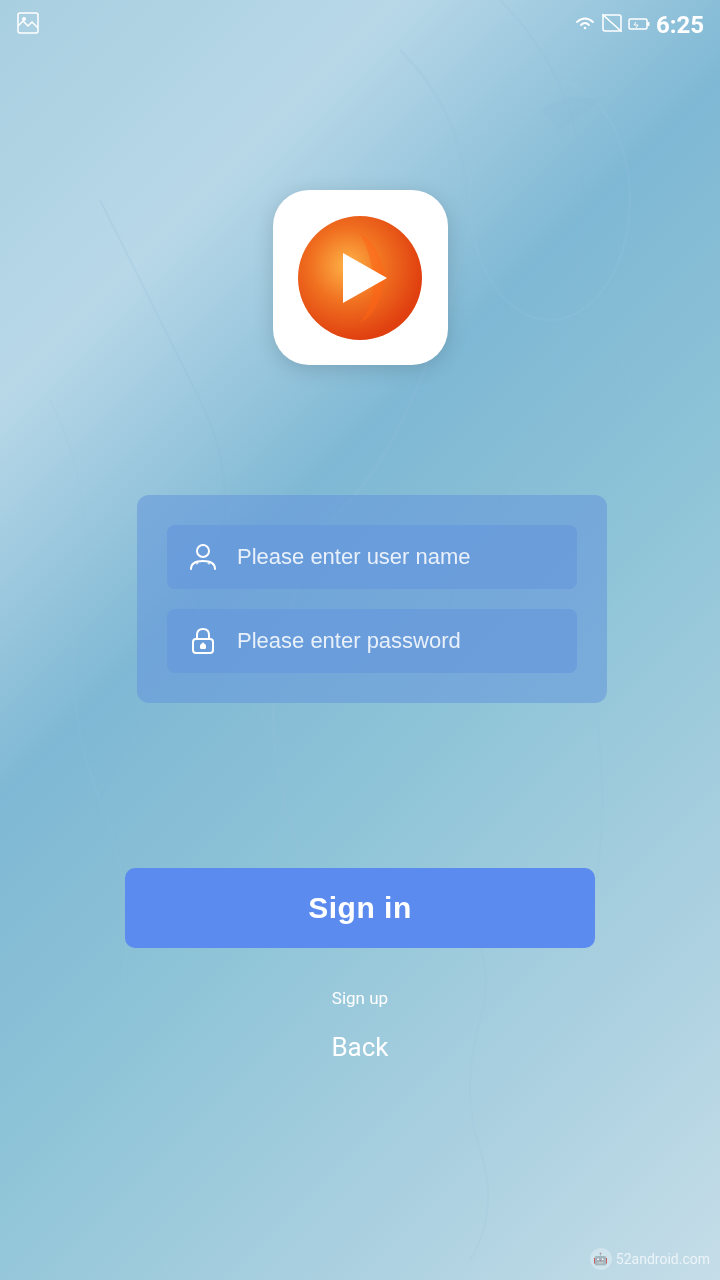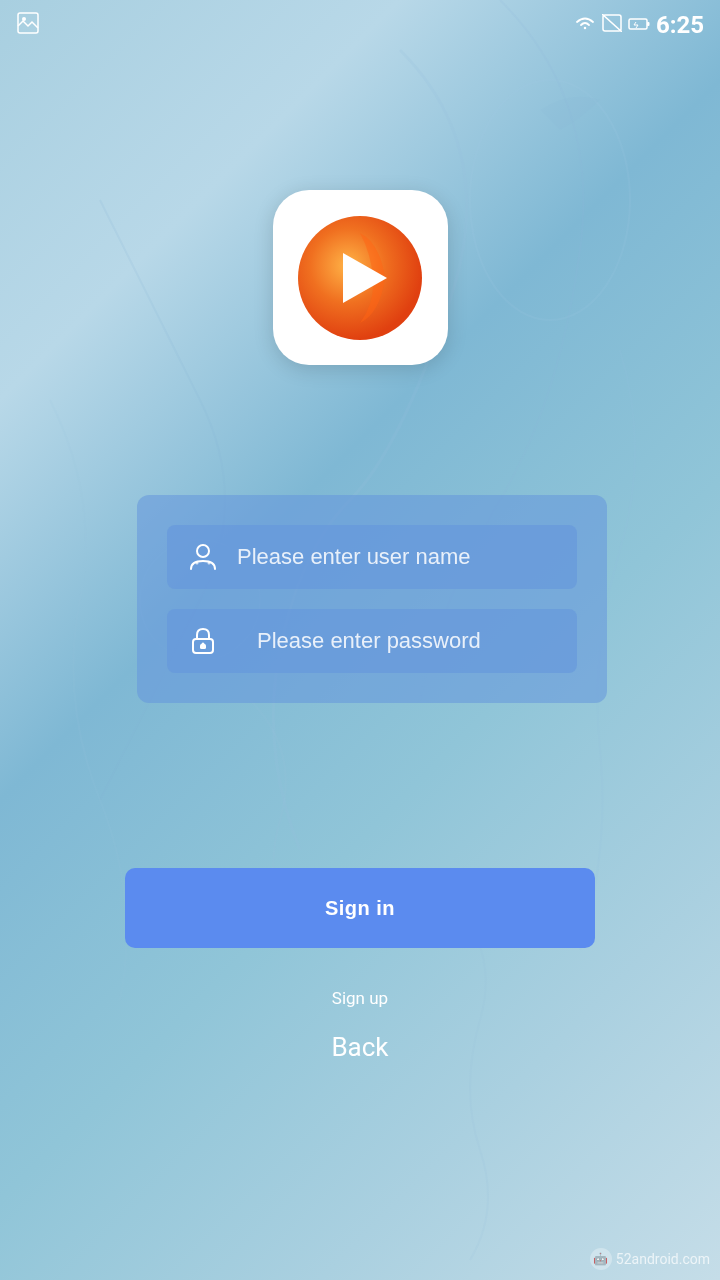--- a/index.html
+++ b/index.html
@@ -106,21 +106,20 @@
       display: flex;
       align-items: center;
       background: rgba(100, 150, 220, 0.6);
       border-radius: 8px;
       padding: 16px 18px;
       margin-bottom: 20px;
     }
 
     .input-row:last-child {
       margin-bottom: 0;
-      gap: 20px;
     }
 
     .input-icon {
       color: white;
       font-size: 28px;
       margin-right: 16px;
       flex-shrink: 0;
       width: 36px;
       display: flex;
       align-items: center;
@@ -144,21 +143,21 @@
 
     
     .signin-btn {
       margin-top: 165px;
       width: 470px;
       height: 80px;
       background: #5b8bef;
       border: none;
       border-radius: 10px;
       color: white;
-      font-size: 20px;
+      font-size: 30px;
       font-weight: bold;
       cursor: pointer;
       letter-spacing: 0.5px;
     }
 
     
     .signup-link {
       margin-top: 40px;
       color: white;
       font-size: 17px;

